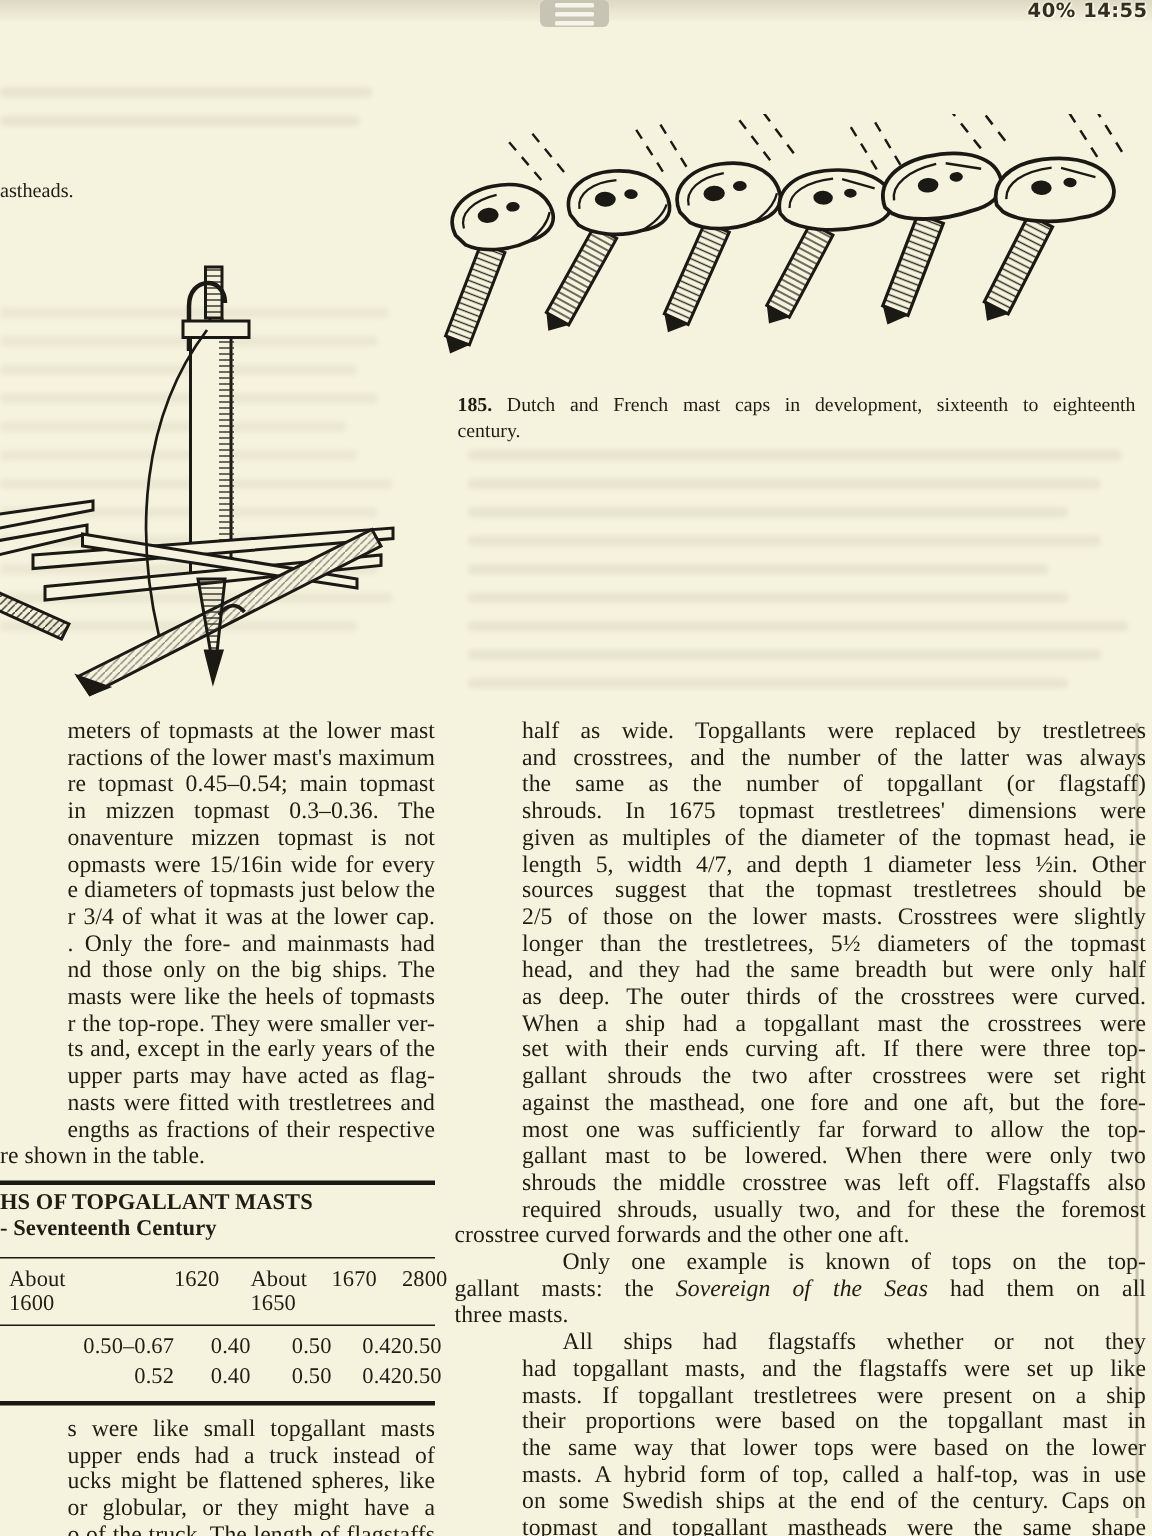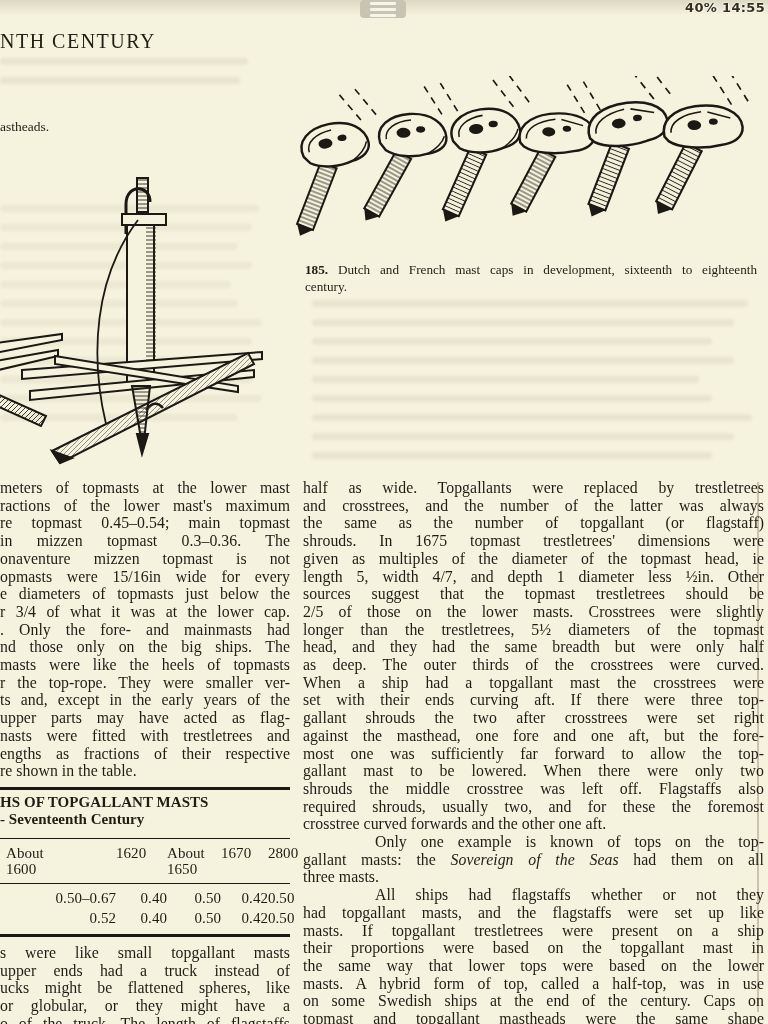--- a/index.html
+++ b/index.html
@@ -29,21 +29,21 @@
   
   .page-heading{position:absolute;top:30px;left:0px;font-size:20px;
     letter-spacing:1.5px;z-index:2;color:#211e15;}
   .frag-caption{position:absolute;top:103px;left:0px;font-size:13.5px;z-index:2;margin-top:16px;}
   .fig-caption{position:absolute;top:261px;left:305px;width:452px;font-size:13.2px;
     line-height:17px;z-index:2;}
   .fig-caption .l1{text-align:justify;text-align-last:justify;}
   .fig-caption .num{font-weight:600;}
   .col{position:absolute;font-size:15.8px;line-height:17.7px;z-index:2;
     letter-spacing:.05px;}
-  .pre{white-space:pre-line;}
+  .pre{white-space:pre-line;padding-left:45px;}
   .jl{text-align:justify;text-align-last:justify;}
   #leftcol{top:479px;left:0;width:290px;}
   #rightcol{top:479px;left:303px;width:461px;}
   .indent1{padding-left:72px;}
   em.shipname{font-style:italic;}
   
   .masttable{margin-top:7px;border-top:3px solid #1c1914;padding-top:4px;}
   .masttable .t1,.masttable .t2{font-weight:bold;font-size:15px;line-height:17.5px;}
   .tgrid{display:grid;grid-template-columns:110px 51px 54px 47px 1fr;
     font-size:15px;line-height:16.5px;}
@@ -164,21 +164,20 @@
       </g>
     </defs>
     <use href="#capA" transform="translate(52,82) rotate(-6)"></use>
     <use href="#capA" transform="translate(128,72) rotate(2)"></use>
     <use href="#capA" transform="translate(202,68) rotate(-3) scale(1.02)"></use>
     <use href="#capB" transform="translate(272,70) rotate(3)"></use>
     <use href="#capB" transform="translate(344,62) rotate(-4) scale(1.06)"></use>
     <use href="#capB" transform="translate(418,64) rotate(2) scale(1.05)"></use>
   </svg>
 
-  <div class="page-heading">NTH CENTURY</div>
   <div class="frag-caption">astheads.</div>
   <div class="fig-caption">
     <div class="l1">
       <span class="num">185.</span><span> Dutch and French mast caps in development, sixteenth to eighteenth</span>
     </div>
     <div>century.</div>
   </div>
 
   <div id="leftcol" class="col">
     <div class="pre jl">meters of topmasts at the lower mast

